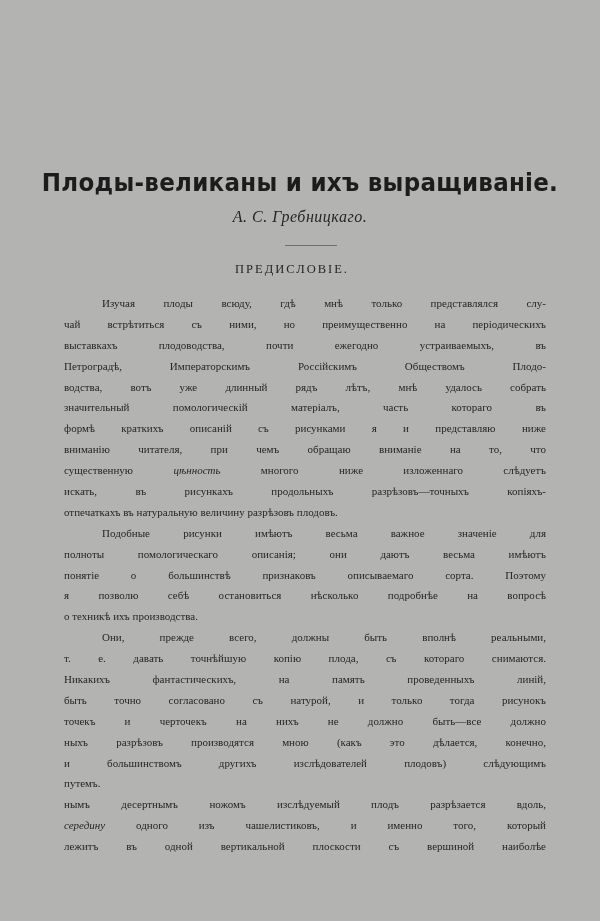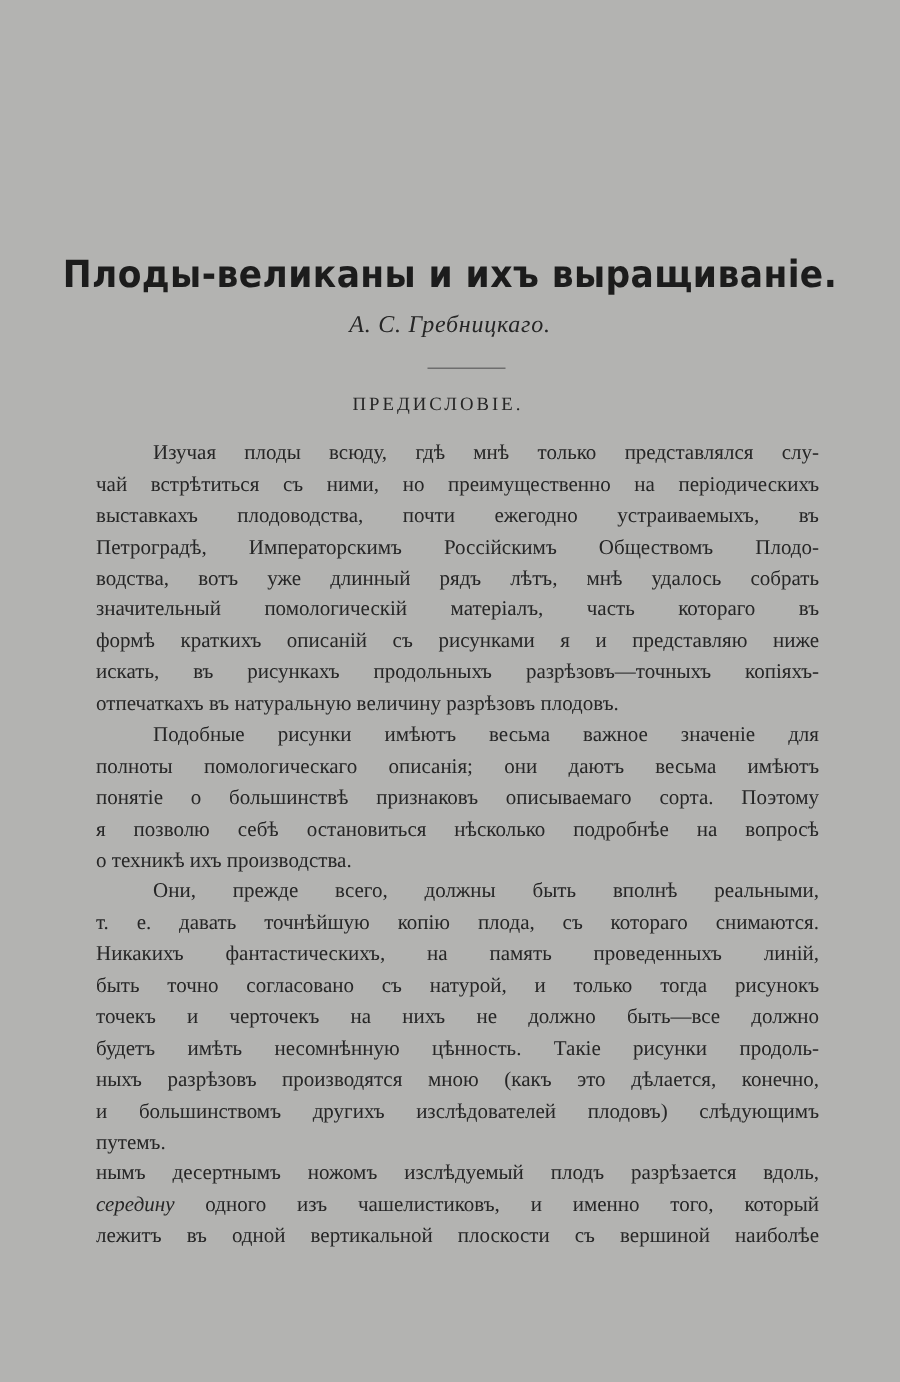--- a/index.html
+++ b/index.html
@@ -29,21 +29,21 @@
       background: #6e6e6e;
     }
     .section {
       position: absolute; left: 0; width: 584px; top: 262px;
       text-align: center; font-size: 12.5px; letter-spacing: 2px;
       font-family: "Liberation Serif", serif;
     }
     .body-text {
       position: absolute; left: 64px; top: 293px; width: 482px;
       font-family: "Liberation Serif", serif;
-      font-size: 14px; line-height: 20.9px;
+      font-size: 11px; line-height: 20.9px;
     }
     .line {
       display: block; white-space: nowrap;
       text-align: justify; text-align-last: justify;
       height: 20.9px;
     }
     .line.last { text-align-last: left; }
     .line.indent { padding-left: 38px; }
     em { font-style: italic; }
   </style>
@@ -56,33 +56,34 @@
   <div class="rule"></div>
   <div class="section">ПРЕДИСЛОВІЕ.</div>
   <div class="body-text" id="body-text">
       <span class="line indent">Изучая плоды всюду, гдѣ мнѣ только представлялся слу-</span>
       <span class="line">чай встрѣтиться съ ними, но преимущественно на періодическихъ</span>
       <span class="line">выставкахъ плодоводства, почти ежегодно устраиваемыхъ, въ</span>
       <span class="line">Петроградѣ, Императорскимъ Россійскимъ Обществомъ Плодо-</span>
       <span class="line">водства, вотъ уже длинный рядъ лѣтъ, мнѣ удалось собрать</span>
       <span class="line">значительный помологическій матеріалъ, часть котораго въ</span>
       <span class="line">формѣ краткихъ описаній съ рисунками я и представляю ниже</span>
+      <span class="line">вниманію читателя, при чемъ обращаю вниманіе на то, что</span>
+      <span class="line">существенную <em>цѣнность</em> многого ниже изложеннаго слѣдуетъ</span>
       <span class="line">искать, въ рисункахъ продольныхъ разрѣзовъ—точныхъ копіяхъ-</span>
       <span class="line last">отпечаткахъ въ натуральную величину разрѣзовъ плодовъ.</span>
       <span class="line indent">Подобные рисунки имѣютъ весьма важное значеніе для</span>
       <span class="line">полноты помологическаго описанія; они даютъ весьма имѣютъ</span>
       <span class="line">понятіе о большинствѣ признаковъ описываемаго сорта. Поэтому</span>
       <span class="line">я позволю себѣ остановиться нѣсколько подробнѣе на вопросѣ</span>
       <span class="line last">о техникѣ ихъ производства.</span>
       <span class="line indent">Они, прежде всего, должны быть вполнѣ реальными,</span>
       <span class="line">т. е. давать точнѣйшую копію плода, съ котораго снимаются.</span>
       <span class="line">Никакихъ фантастическихъ, на память проведенныхъ линій,</span>
       <span class="line">быть точно согласовано съ натурой, и только тогда рисунокъ</span>
       <span class="line">точекъ и черточекъ на нихъ не должно быть—все должно</span>
-      <span class="line">будетъ имѣть несомнѣнную цѣнность. Такіе рисунки продоль-</span>
       <span class="line">ныхъ разрѣзовъ производятся мною (какъ это дѣлается, конечно,</span>
       <span class="line">и большинствомъ другихъ изслѣдователей плодовъ) слѣдующимъ</span>
       <span class="line last">путемъ.</span>
       <span class="line">нымъ десертнымъ ножомъ изслѣдуемый плодъ разрѣзается вдоль,</span>
       <span class="line"><em>середину</em> одного изъ чашелистиковъ, и именно того, который</span>
       <span class="line">лежитъ въ одной вертикальной плоскости съ вершиной наиболѣе</span>
     </div>
 </div>
 
 </body></html>

